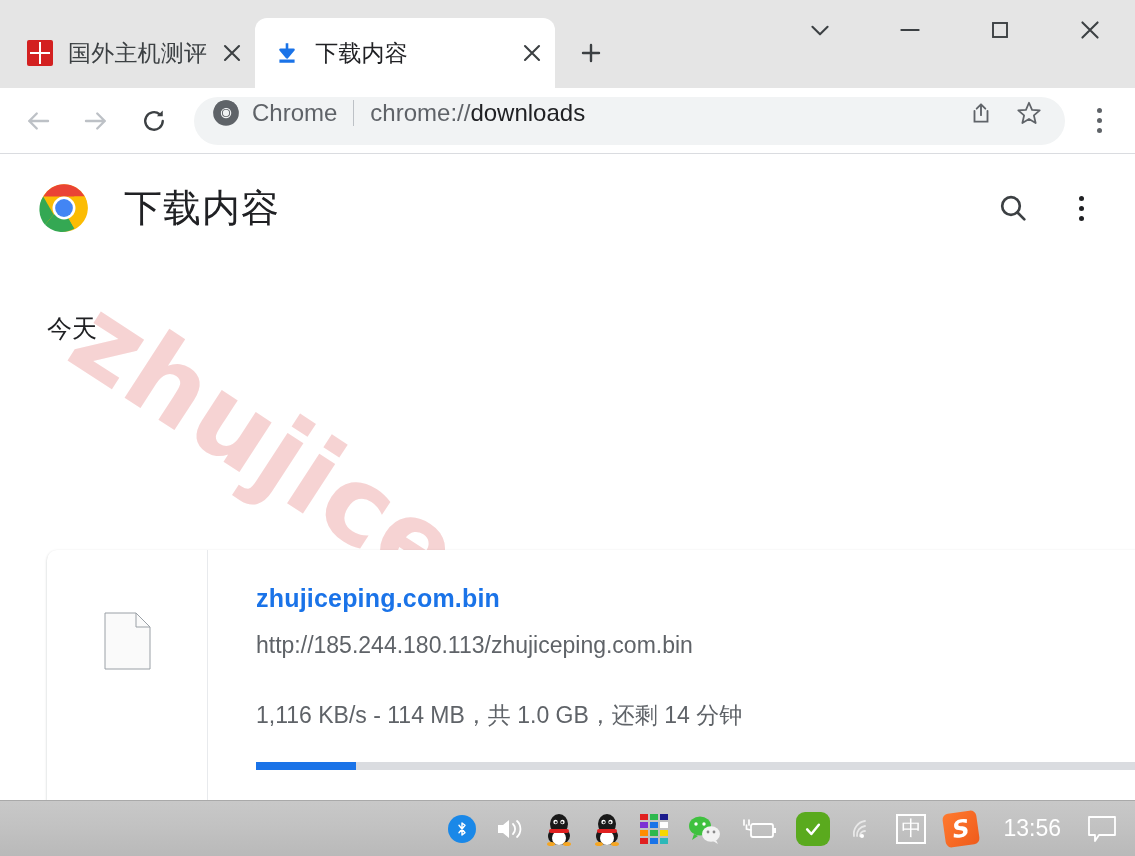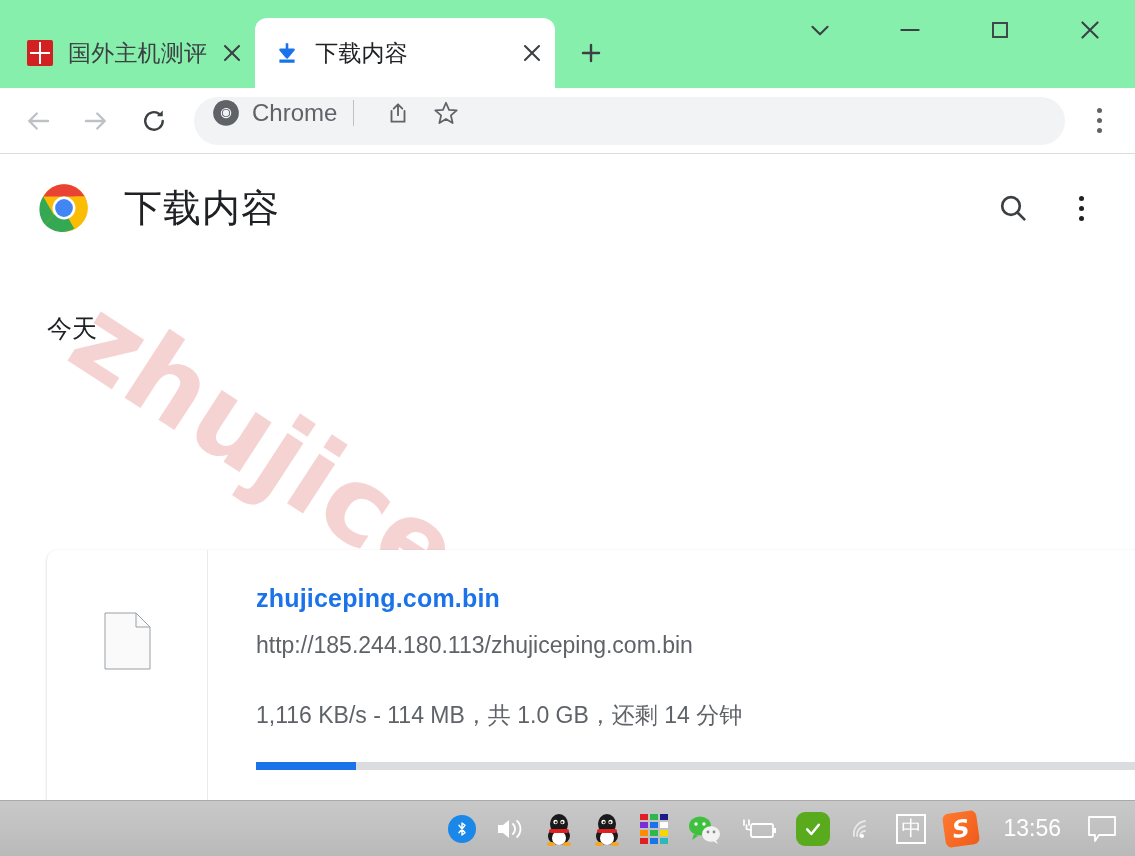--- a/index.html
+++ b/index.html
@@ -19,21 +19,21 @@
     height: 856px;
     position: relative;
     display: flex;
     flex-direction: column;
     background: #ffffff;
   }
 
   
   .tabstrip {
     height: 88px;
-    background: #86efac;
+    background: #e5e5e5;
     display: flex;
     align-items: flex-end;
     position: relative;
     flex: none;
   }
   .tabs-area {
     display: flex;
     align-items: flex-end;
     height: 88px;
     padding-left: 8px;
@@ -540,20 +540,21 @@
         <svg width="28" height="28" viewBox="0 0 48 48">
           <circle cx="24" cy="24" r="22" fill="#5f6368"></circle>
           <circle cx="24" cy="24" r="9" fill="#f1f3f4"></circle>
           <path d="M24 15 L44 15 A22 22 0 0 0 24 2 A22 22 0 0 0 5 13 L15 28 A10 10 0 0 1 24 15 Z" fill="#5f6368"></path>
           <circle cx="24" cy="24" r="7" fill="#5f6368"></circle>
           <circle cx="24" cy="24" r="5.4" fill="#f1f3f4"></circle>
         </svg>
       </span>
       <span class="omni-label">Chrome</span>
       <span class="omni-divider"></span>
+      <span class="omni-url"><span class="scheme">chrome://</span><span>downloads</span></span>
       <span class="omni-icon-btn">
         <svg width="26" height="26" viewBox="0 0 24 24">
           <path d="M6 10 L6 20 L18 20 L18 10" stroke="#5f6368" stroke-width="1.7" fill="none" stroke-linecap="round"></path>
           <path d="M12 14 L12 4 M8 8 L12 4 L16 8" stroke="#5f6368" stroke-width="1.7" fill="none" stroke-linecap="round" stroke-linejoin="round"></path>
         </svg>
       </span>
       <span class="omni-icon-btn">
         <svg width="28" height="28" viewBox="0 0 24 24">
           <path d="M12 3.2 L14.6 9.3 L21.2 9.8 L16.2 14.1 L17.7 20.6 L12 17.1 L6.3 20.6 L7.8 14.1 L2.8 9.8 L9.4 9.3 Z" stroke="#5f6368" stroke-width="1.5" fill="none" stroke-linejoin="round"></path>
         </svg>

